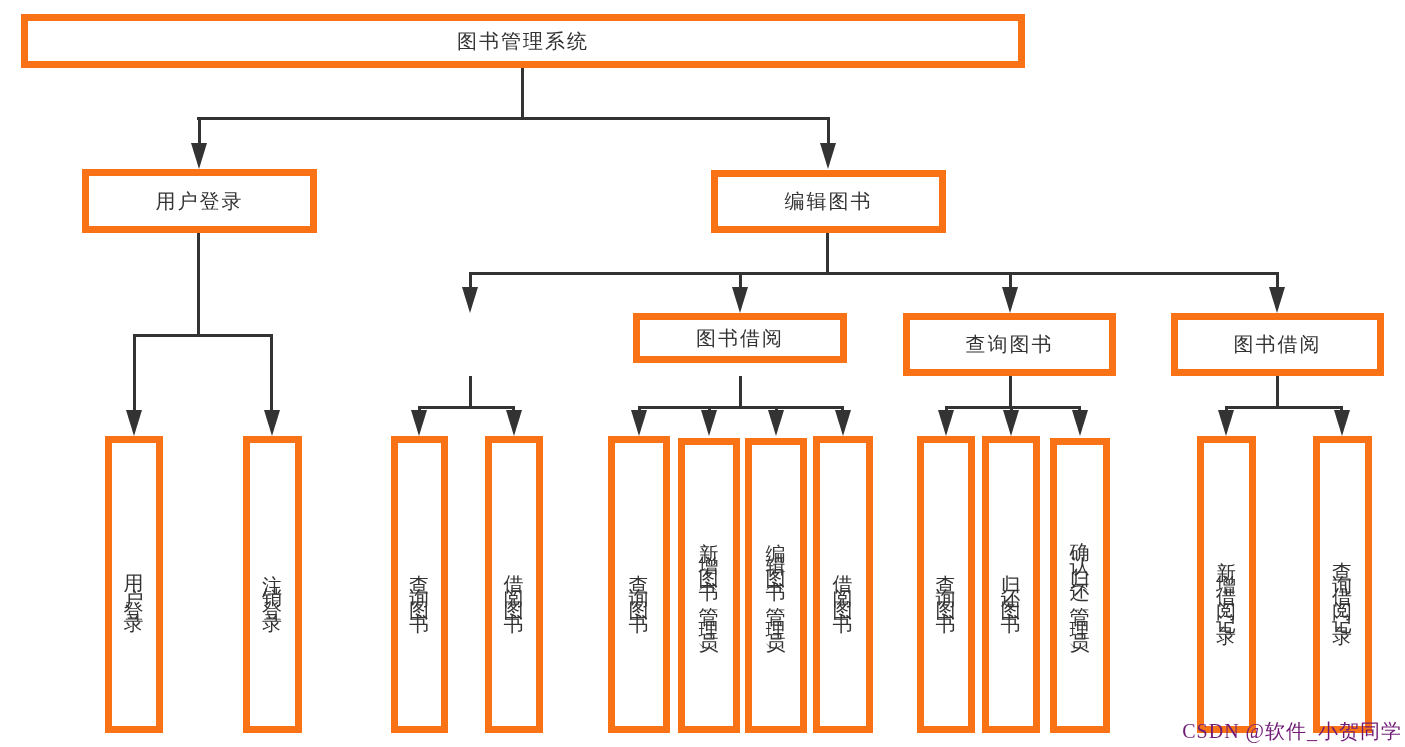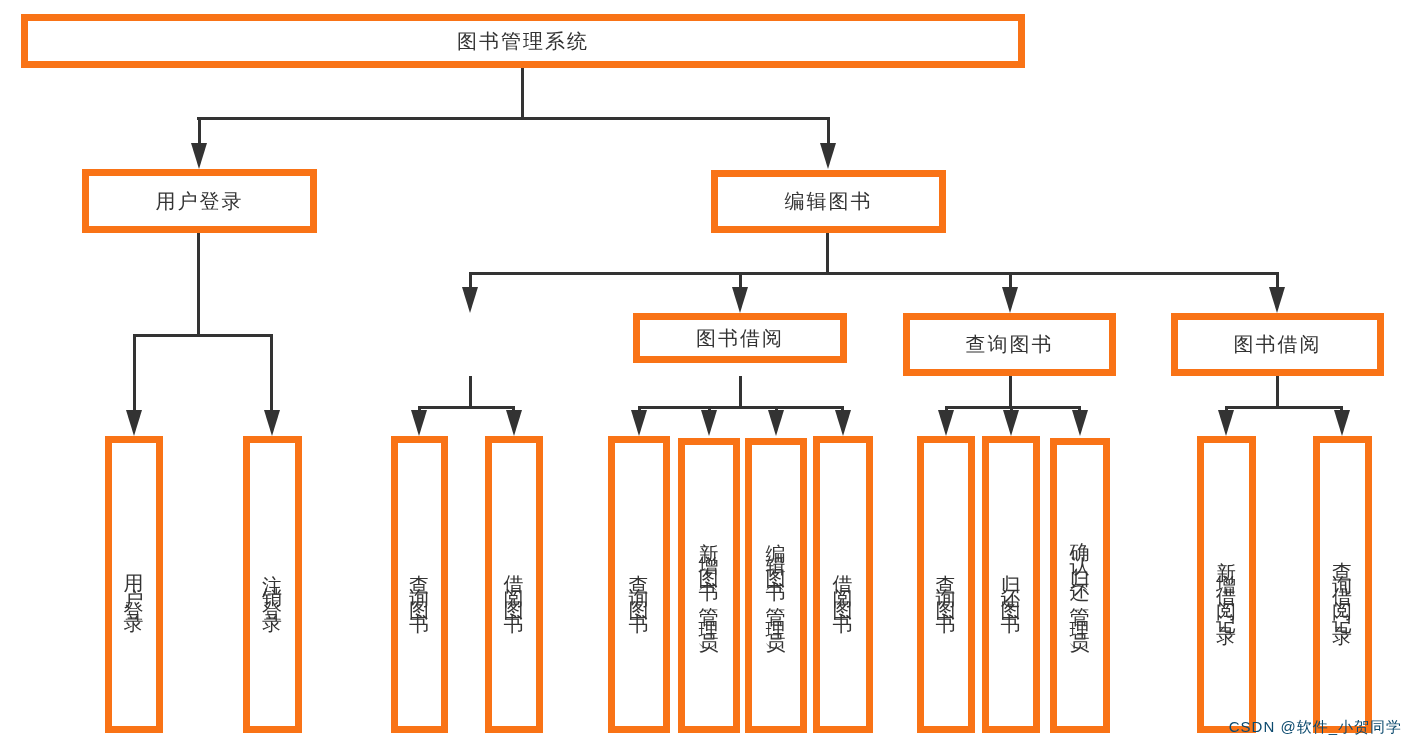--- a/index.html
+++ b/index.html
@@ -41,25 +41,26 @@
     position:absolute;
     width:0;height:0;
     border-left:8px solid transparent;
     border-right:8px solid transparent;
     border-top:26px solid #333333;
     z-index:1;
   }
   #watermark{
     position:absolute;
     right:3px;top:718px;
-    font-size:15px;
-    color:#0c4a6e;
+    font-size:20px;
+    color:#701a75;
     letter-spacing:1px;
     z-index:6;
     white-space:nowrap;
+    font-family:Liberation Serif, serif;
   }
 </style>
 </head>
 <body>
 
 <div id="canvas">
 
   <div class="ln" style="left:521px;top:68px;width:3px;height:50px"></div>
 
   <div class="ln" style="left:197px;top:117px;width:633px;height:3px"></div>

